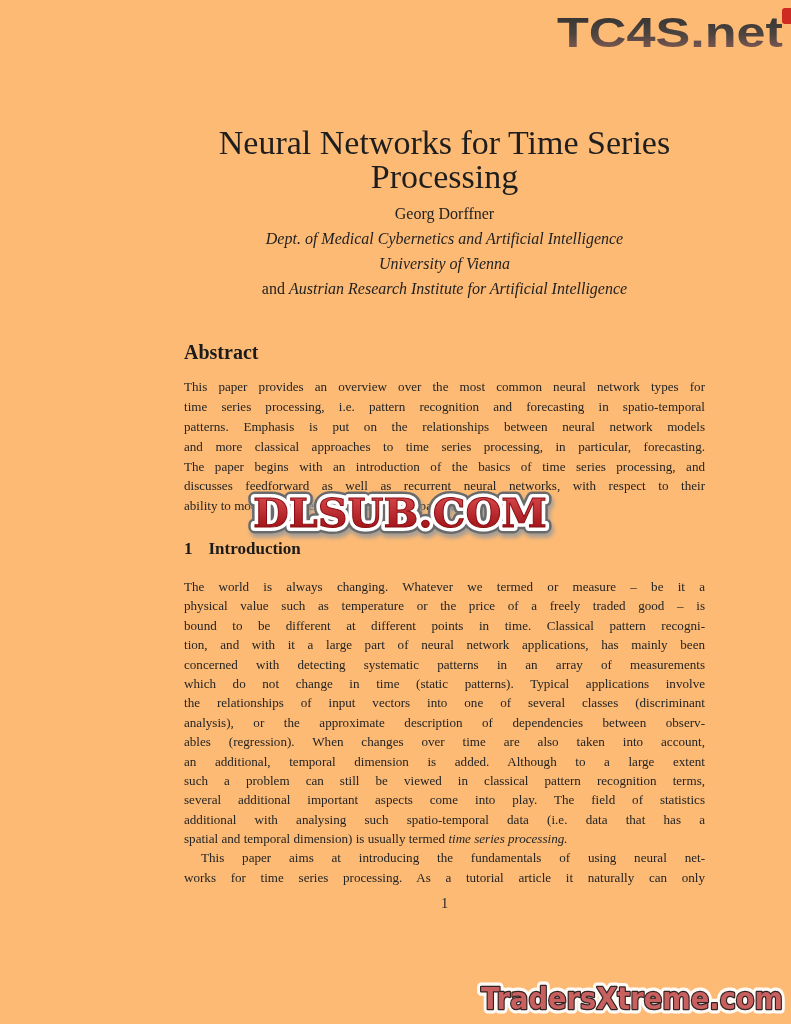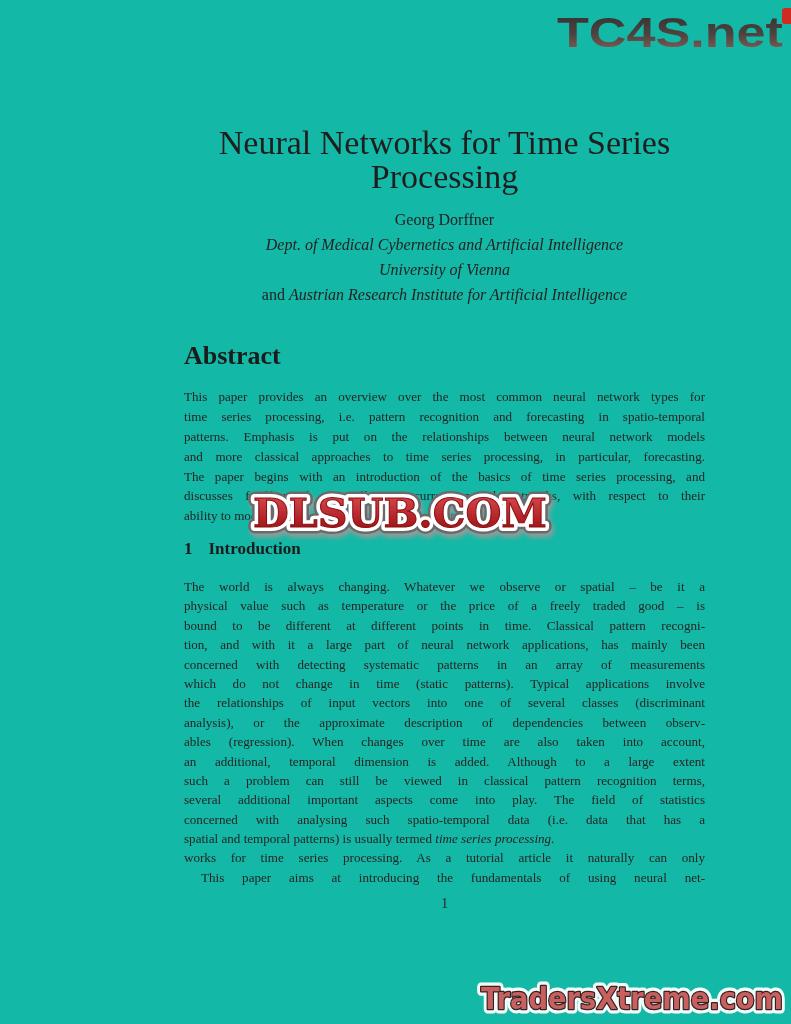--- a/index.html
+++ b/index.html
@@ -1,27 +1,27 @@
 <!DOCTYPE html>
 <html><head>
 <meta charset="utf-8">
 <style>
   html,body{margin:0;padding:0;background:#ffffff;}
-  .page{position:relative;width:791px;height:1024px;background:#14b8a6;overflow:hidden;
+  .page{position:relative;width:791px;height:1024px;background:#fdba74;overflow:hidden;
         font-family:"Liberation Serif",serif;color:#242424;}
 
   
   .col{position:absolute;left:184px;width:521px;}
   .title-block{top:126px;text-align:center;font-size:34px;line-height:34px;color:#1e1e1e;}
-  .author-block{top:207px;text-align:center;font-size:16px;line-height:25px;color:#222;}
+  .author-block{top:201px;text-align:center;font-size:16px;line-height:25px;color:#222;}
   .it{font-style:italic;}
-  .h-abstract{top:341px;font-size:26px;font-weight:bold;color:#1b1b1b;}
+  .h-abstract{top:341px;font-size:20px;font-weight:bold;color:#1b1b1b;}
   .h-section{top:539px;font-size:17px;font-weight:bold;color:#1b1b1b;}
   .h-section .sec-title{margin-left:16px;}
-  .abstract-body{top:377px;margin-top:10px;}
+  .abstract-body{top:377px;}
   .intro-body{top:577px;}
   .tline{font-size:13.1px;line-height:19.4px;height:19.4px;text-align:justify;
          text-align-last:justify;white-space:normal;}
   .abstract-body .tline{line-height:19.9px;height:19.9px;}
   .tline.last{text-align-last:left;}
   .page-number{top:895px;text-align:center;font-size:14.5px;color:#2a2a2a;}
 
   
   .wm{position:absolute;pointer-events:none;}
   .wm-tc4s{top:2px;left:550px;}
@@ -84,36 +84,36 @@
       <text id="dlOuter" x="162" y="46" text-anchor="middle" font-family="DejaVu Serif, serif" font-size="40" stroke="#6b6b6b" stroke-width="13" stroke-linejoin="round" fill="none" textLength="294" lengthAdjust="spacingAndGlyphs">DLSUB.COM</text>
       <text id="dlInner" x="162" y="46" text-anchor="middle" font-family="DejaVu Serif, serif" font-size="40" stroke="#ffffff" stroke-width="8" stroke-linejoin="round" fill="none" textLength="294" lengthAdjust="spacingAndGlyphs">DLSUB.COM</text>
       <text x="162" y="46" text-anchor="middle" font-family="DejaVu Serif, serif" font-size="40" fill="url(#dlGrad)" stroke="#8a0e12" stroke-width="1" textLength="294" lengthAdjust="spacingAndGlyphs">DLSUB.COM</text>
     </g>
   </svg>
 
   <div class="col h-section">
     <span>1</span><span class="sec-title">Introduction</span>
   </div>
   <div class="col intro-body" id="introBody">
-      <div class="tline"><span>The world is always changing.  Whatever we observe or spatial – be it a</span></div>
+      <div class="tline"><span>The world is always changing.  Whatever we termed or measure – be it a</span></div>
       <div class="tline"><span>physical value such as temperature or the price of a freely traded good – is</span></div>
       <div class="tline"><span>bound to be different at different points in time.  Classical pattern recogni-</span></div>
       <div class="tline"><span>tion, and with it a large part of neural network applications, has mainly been</span></div>
       <div class="tline"><span>concerned with detecting systematic patterns in an array of measurements</span></div>
       <div class="tline"><span>which do not change in time (static patterns).  Typical applications involve</span></div>
       <div class="tline"><span>the relationships of input vectors into one of several classes (discriminant</span></div>
       <div class="tline"><span>analysis), or the approximate description of dependencies between observ-</span></div>
       <div class="tline"><span>ables (regression).  When changes over time are also taken into account,</span></div>
       <div class="tline"><span>an additional, temporal dimension is added.  Although to a large extent</span></div>
       <div class="tline"><span>such a problem can still be viewed in classical pattern recognition terms,</span></div>
       <div class="tline"><span>several additional important aspects come into play.  The field of statistics</span></div>
-      <div class="tline"><span>concerned with analysing such spatio-temporal data (i.e. data that has a</span></div>
-      <div class="tline last"><span>spatial and temporal patterns) is usually termed </span><span class="it">time series processing.</span></div>
+      <div class="tline"><span>additional with analysing such spatio-temporal data (i.e. data that has a</span></div>
+      <div class="tline last"><span>spatial and temporal dimension) is usually termed </span><span class="it">time series processing.</span></div>
+      <div class="tline" style="text-indent: 17px;"><span>This paper aims at introducing the fundamentals of using neural net-</span></div>
       <div class="tline"><span>works for time series processing.  As a tutorial article it naturally can only</span></div>
-      <div class="tline" style="text-indent: 17px;"><span>This paper aims at introducing the fundamentals of using neural net-</span></div>
     </div>
 
   <div class="col page-number">1</div>
 
   <svg class="wm wm-traders" width="320" height="48" viewBox="0 0 320 48">
     <g>
       <text id="trGlow" x="160" y="33" text-anchor="middle" font-family="DejaVu Sans, sans-serif" font-size="31" stroke="#ffffff" stroke-width="9" stroke-linejoin="round" fill="none" opacity="0.95" textLength="302" lengthAdjust="spacingAndGlyphs">TradersXtreme.com</text>
       <text id="trMain" x="160" y="33" text-anchor="middle" font-family="DejaVu Sans, sans-serif" font-size="31" stroke="#332222" stroke-width="2.6" paint-order="stroke" stroke-linejoin="round" fill="#c96060" textLength="302" lengthAdjust="spacingAndGlyphs">TradersXtreme.com</text>
     </g>
   </svg>

